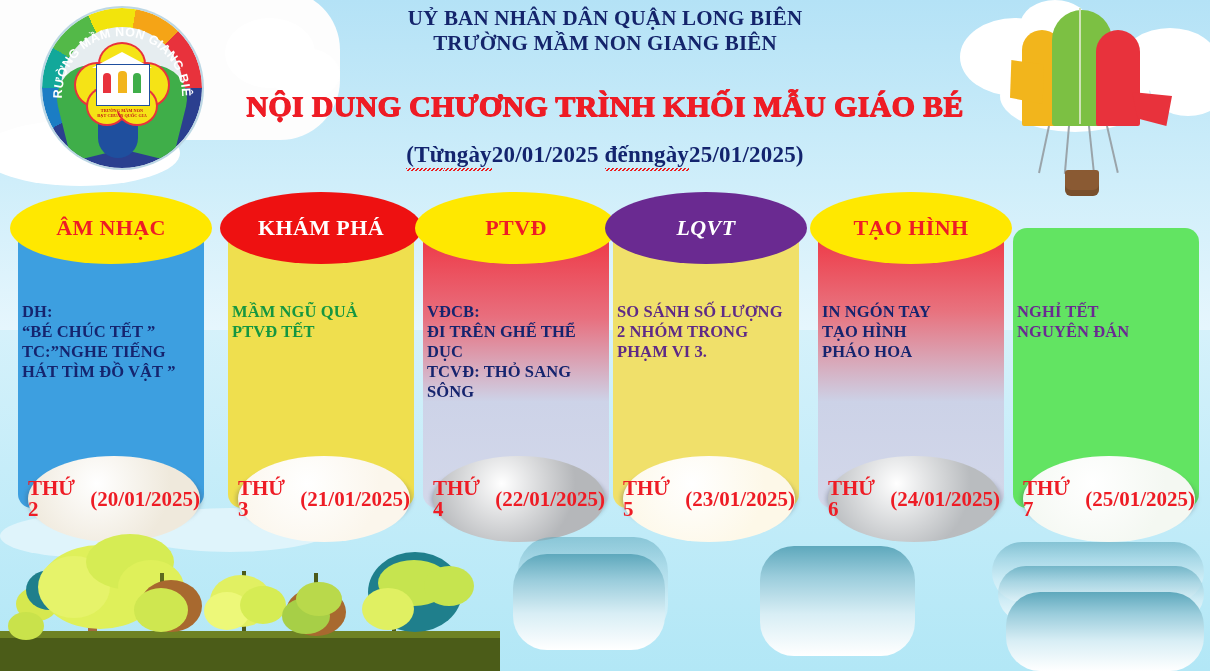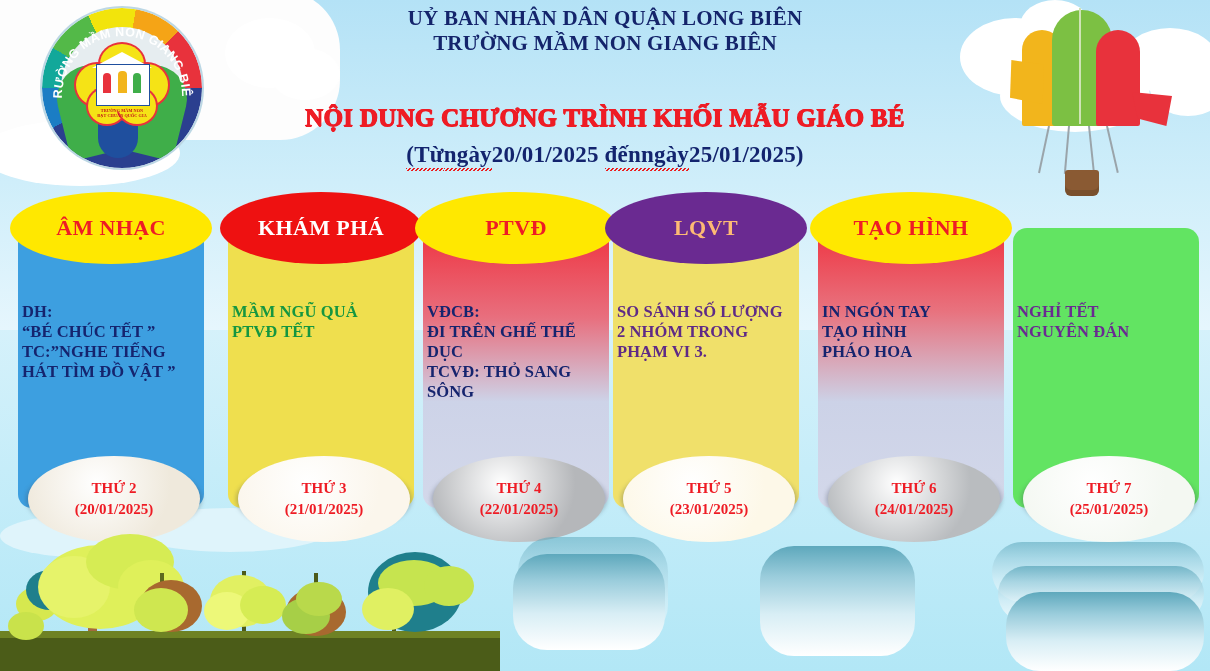--- a/index.html
+++ b/index.html
@@ -58,39 +58,39 @@
       border:1px solid #1f4f9e;}
   .logo-roof{position:absolute;left:50px;top:44px;width:0;height:0;border-left:30px solid transparent;border-right:30px solid transparent;border-bottom:16px solid #fff;}
   .logo-arc-txt{position:absolute;left:0;top:0;width:160px;height:160px;}
   .logo-sub{position:absolute;left:46px;top:100px;width:68px;text-align:center;
       font-size:4.2px;line-height:5px;color:#c21017;font-weight:bold;letter-spacing:.1px;}
 
   .hdr-line{position:absolute;width:100%;text-align:center;color:#14246b;
       font-weight:bold;letter-spacing:.2px;}
   #org1{top:6px;font-size:21px;}
   #org2{top:31px;font-size:21px;}
-  #maintitle{top:104px;width:100%;text-align:center;font-size:25px;font-weight:bold;color:#ee1c25;
+  #maintitle{top:89px;width:100%;text-align:center;font-size:30px;font-weight:bold;color:#ee1c25;
       letter-spacing:.3px;text-shadow:0.6px 0 0 #ee1c25,-0.6px 0 0 #ee1c25,0 0.6px 0 #ee1c25;}
   #daterange{top:142px;width:100%;text-align:center;font-size:23px;font-weight:bold;color:#13246e;}
   .squig{position:relative;display:inline-block;}
   .squig:after{content:"";position:absolute;left:0;right:0;bottom:-3px;height:3px;
       background:repeating-linear-gradient(135deg,#e11 0 1.4px,transparent 1.4px 2.8px);
       opacity:.95;}
 
   
   .col{position:absolute;top:228px;width:186px;height:280px;border-radius:14px;}
   .col-body{position:absolute;inset:0;border-radius:14px;}
   .cap{position:absolute;top:-36px;left:-8px;width:202px;height:72px;border-radius:50%;
        display:flex;align-items:center;justify-content:center;
        font-weight:bold;font-size:22px;letter-spacing:.4px;}
   .bodytext{position:absolute;left:4px;right:4px;top:74px;
        font-weight:bold;font-size:16.5px;line-height:20px;letter-spacing:.1px;}
   .footoval{position:absolute;left:10px;bottom:-34px;width:172px;height:86px;border-radius:50%;
-       display:flex;flex-direction:column;align-items:center;justify-content:center;
-       color:#ee1c25;font-weight:bold;font-size:15px;line-height:21px;}
+       display:flex;flex-direction:row;align-items:center;justify-content:center;
+       color:#ee1c25;font-weight:bold;font-size:21px;line-height:21px;}
   .shade{position:absolute;border-radius:50%;}
 </style>
 </head>
 <body>
 
 <div id="stage">
 
   <div class="sky-wash"></div>
 
   <div class="bigcloud"></div>
@@ -200,21 +200,21 @@
           <div>TCVĐ: THỎ SANG SÔNG</div>
         </div>
         <div class="footoval" style="background: radial-gradient(circle at 40% 32%, rgb(255, 255, 255) 0%, rgb(181, 183, 186) 62%, rgb(181, 183, 186) 100%);">
           <div>THỨ 4</div>
           <div>(22/01/2025)</div>
         </div>
       </div>
       <div class="col" style="left: 613px;">
         <div class="col-body" style="background: rgb(240, 224, 106);"></div>
         <div class="shade" style="left: 8px; bottom: -26px; width: 176px; height: 70px; background: rgba(60, 70, 80, 0.3); filter: blur(2px);"></div>
-        <div class="cap" style="background: rgb(106, 42, 145); color: #fdba74;">LQVT</div>
+        <div class="cap" style="background: rgb(106, 42, 145); color: #ffffff; font-style: italic;">LQVT</div>
         <div class="bodytext" style="color: rgb(94, 42, 134);">
           <div>SO SÁNH SỐ LƯỢNG</div>
           <div>2 NHÓM TRONG</div>
           <div>PHẠM VI 3.</div>
         </div>
         <div class="footoval" style="background: radial-gradient(circle at 40% 32%, rgb(255, 255, 255) 0%, rgb(253, 248, 232) 62%, rgb(253, 248, 232) 100%);">
           <div>THỨ 5</div>
           <div>(23/01/2025)</div>
         </div>
       </div>

